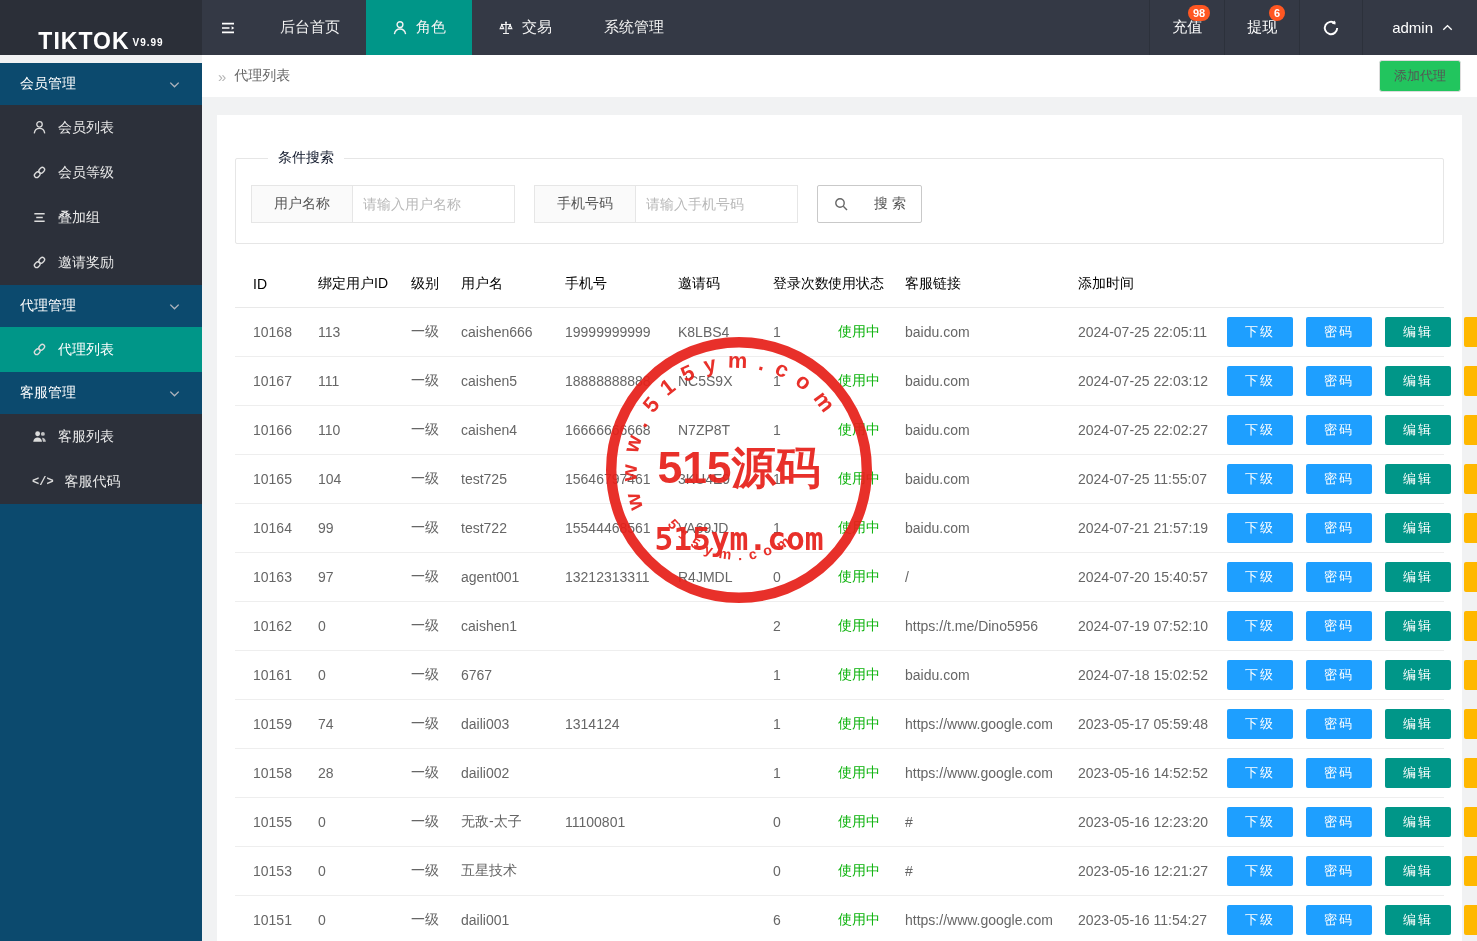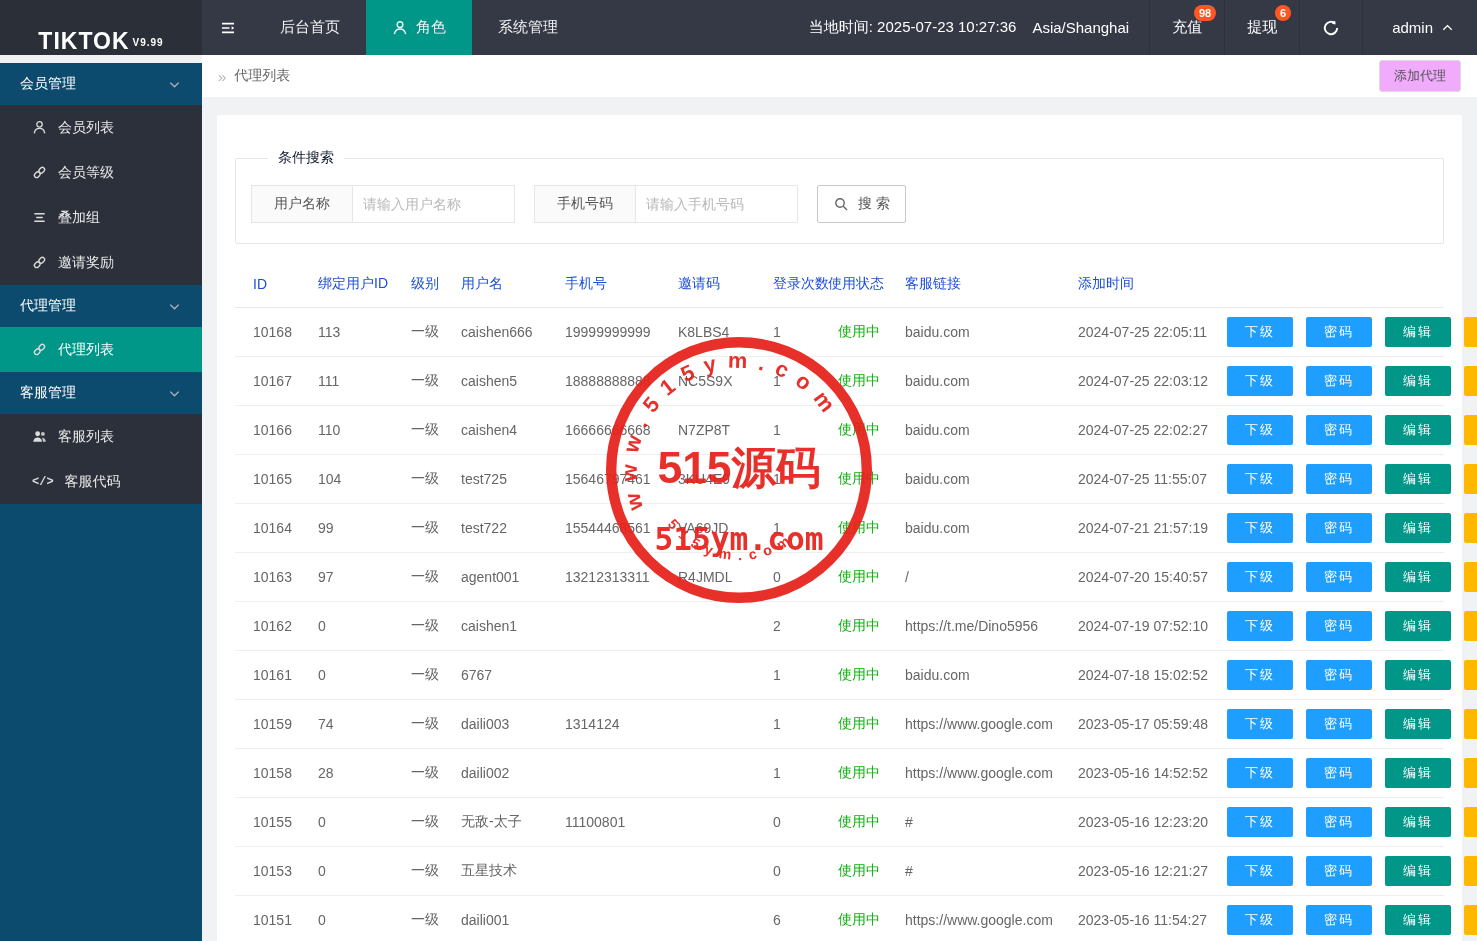--- a/index.html
+++ b/index.html
@@ -11,21 +11,21 @@
   .topbar{height:55px;background:#343945;display:flex;align-items:stretch;color:#fff}
   .logo{width:202px;background:#2b2f38;display:flex;align-items:flex-end;justify-content:center;font-weight:bold;font-size:23px;letter-spacing:1px;cursor:pointer}
   .logo sup{font-size:10px;margin-left:3px;position:relative;top:-7px}
   .nav-burger{width:52px;display:flex;align-items:center;justify-content:center;cursor:pointer;color:#fff}
   .nav-tabs{display:flex;align-items:stretch}
   .nav-tab{display:flex;align-items:center;gap:8px;padding:0 26px;font-size:15px;color:#f2f2f2;cursor:pointer;white-space:nowrap}
   .nav-tab.active{background:#009688}
   .nav-right{margin-left:auto;display:flex;align-items:stretch}
   .nav-time{display:flex;align-items:center;gap:16px;font-size:15px;padding:0 20px;white-space:nowrap}
   .nav-item{display:flex;align-items:center;gap:7px;padding:0 22px;border-left:1px solid #2c313b;position:relative;font-size:15px;cursor:pointer;white-space:nowrap}
-  .badge{position:absolute;top:5px;right:8px;background:#ff5722;color:#fff;font-size:11px;line-height:16px;border-radius:9px;padding:0 5px;font-weight:bold}
+  .badge{position:absolute;top:5px;right:14px;background:#ff5722;color:#fff;font-size:11px;line-height:16px;border-radius:9px;padding:0 5px;font-weight:bold}
   .ic{display:inline-flex;align-items:center;justify-content:center;line-height:0}
   .ic svg{display:block}
   .ic-16 svg{width:16px;height:16px}
   .ic-15 svg{width:15px;height:15px}
   .ic-18 svg{width:18px;height:18px}
   .ic-code{font-size:12px;font-weight:bold;letter-spacing:0;line-height:1;font-family:"Liberation Mono","DejaVu Sans Mono",monospace}
 
   
   .sidebar{position:absolute;top:63px;left:0;width:202px;bottom:0;background:#0c4a6e;color:#eee;z-index:2}
   .side-group-title{height:42px;display:flex;align-items:center;padding:0 20px;font-size:14px;color:#fff;cursor:pointer}
@@ -33,37 +33,37 @@
   .side-items{background:#2c303a}
   .side-item{height:45px;display:flex;align-items:center;gap:11px;padding-left:32px;font-size:14px;color:#e9e9e9;cursor:pointer}
   .side-item.active{background:#009688;color:#fff}
   .side-item .ic{color:#dcdcdc}
 
   
   .main{position:absolute;left:202px;top:55px;right:0;bottom:0;background:#f1f2f3;overflow:hidden}
   .crumb-bar{height:42px;background:#fff;display:flex;align-items:center;padding:0 16px}
   .crumb{display:flex;align-items:center;gap:8px;font-size:14px;color:#666}
   .crumb .sep{color:#b5b5b5;font-size:15px}
-  .add-btn{margin-left:auto;background:#f0abfc;border:1px solid #dcdcdc;border-radius:3px;color:#555;font-size:13px;padding:6px 14px;cursor:pointer}
+  .add-btn{margin-left:auto;background:#22c55e;border:1px solid #dcdcdc;border-radius:3px;color:#555;font-size:13px;padding:6px 14px;cursor:pointer}
   .card{margin:18px 15px 0;background:#fff;padding:18px;min-height:830px}
 
   fieldset.search{border:1px solid #e6e6e6;border-radius:2px;margin-top:16px;padding:12px 15px 20px}
   fieldset.search legend{font-size:14px;color:#0f172a;padding:0 10px;margin-left:17px}
   .form-row{display:flex;align-items:center;gap:19px;margin-top:6px}
   .input-group{display:flex;align-items:stretch}
   .addon{border:1px solid #e6e6e6;background:#fafafa;padding:0 22px;font-size:14px;color:#555;display:flex;align-items:center;height:38px}
   .input-group input{border:1px solid #e6e6e6;border-left:none;height:38px;width:162px;padding:0 10px;font-size:14px;color:#333;outline:none;font-family:inherit}
   .input-group input::placeholder{color:#b8b8b8}
-  .search-btn{display:flex;align-items:center;gap:9px;height:38px;padding:0 15px;background:#fff;border:1px solid #c9c9c9;border-radius:2px;font-size:14px;color:#555;cursor:pointer;font-family:inherit}
+  .search-btn{display:flex;align-items:center;gap:25px;height:38px;padding:0 15px;background:#fff;border:1px solid #c9c9c9;border-radius:2px;font-size:14px;color:#555;cursor:pointer;font-family:inherit}
   .search-btn .ic{color:#666}
 
   
   .table-wrap{margin-top:17px}
   table{width:100%;border-collapse:collapse;table-layout:fixed;font-size:14px;color:#666}
-  th{font-weight:normal;text-align:left;color:#1d4ed8;height:46px;border-bottom:1px solid #e9e9e9;white-space:nowrap;overflow:hidden}
+  th{font-weight:normal;text-align:left;color:#000000;height:46px;border-bottom:1px solid #e9e9e9;white-space:nowrap;overflow:hidden}
   td{height:49px;border-bottom:1px solid #eee;white-space:nowrap;overflow:hidden}
   th:first-child,td:first-child{padding-left:18px}
   .c-status{color:#0bb20b;text-indent:10px}
   th.h-logins,td.c-logins{text-indent:20px}
   td.c-actions{text-indent:0;overflow:visible}
   .abtn{border:none;color:#fff;font-size:13px;height:30px;padding:0 18px;border-radius:2px;cursor:pointer;letter-spacing:2px;margin-right:13px;font-family:inherit}
   .abtn.blue{background:#1e9fff}
   .abtn.green{background:#009688}
   .abtn.yellow{background:#ffb800}
 
@@ -99,28 +99,36 @@
         <div class="nav-tab active">
           <span class="ic ic-16">
             <svg viewBox="0 0 16 16">
               <circle cx="8" cy="4.6" r="2.9" fill="none" stroke="currentColor" stroke-width="1.4"></circle>
               <path d="M2.4 14.2c.6-3.6 2.7-5.2 5.6-5.2s5 1.6 5.6 5.2" fill="none" stroke="currentColor" stroke-width="1.4"></path>
             </svg>
           </span>
           <span>角色</span>
         </div>
         <div class="nav-tab">
+          <span class="ic ic-16">
+            <svg viewBox="0 0 16 16">
+              <g fill="none" stroke="currentColor" stroke-width="1.2">
+                <path d="M8 2.5v11M5 13.5h6M3 4.5h10"></path>
+                <path d="M3.9 4.7L2.2 8.6h3.4zM12.1 4.7l-1.7 3.9h3.4z"></path>
+              </g>
+              <circle cx="8" cy="2.6" r="1" fill="currentColor"></circle>
+            </svg>
+          </span>
+          <span>交易</span>
+        </div>
+        <div class="nav-tab">
           <span>系统管理</span>
         </div>
       </nav>
     <div class="nav-right">
-      <div class="nav-time">
-        <span>当地时间: 2025-07-23 10:27:36</span>
-        <span>Asia/Shanghai</span>
-      </div>
       <div class="nav-item">
         <span>充值</span>
         <span class="badge">98</span>
       </div>
       <div class="nav-item">
         <span>提现</span>
         <span class="badge">6</span>
       </div>
       <div class="nav-item">
         <span class="ic ic-18">

